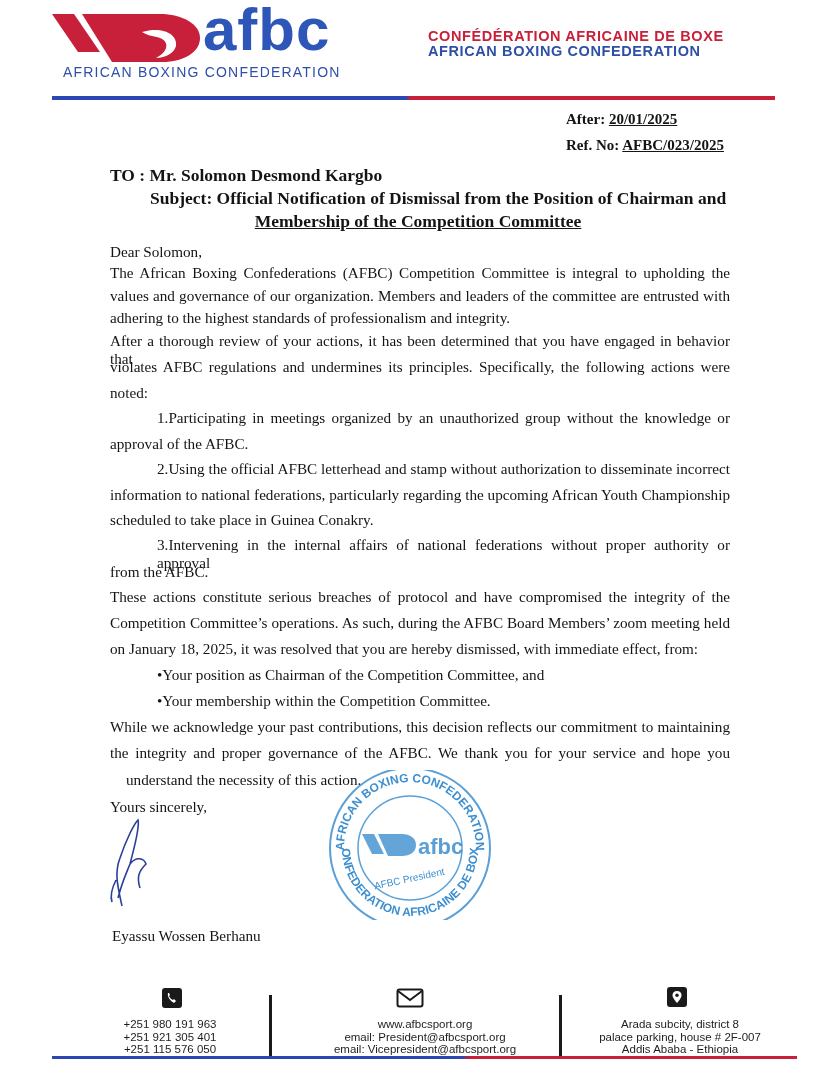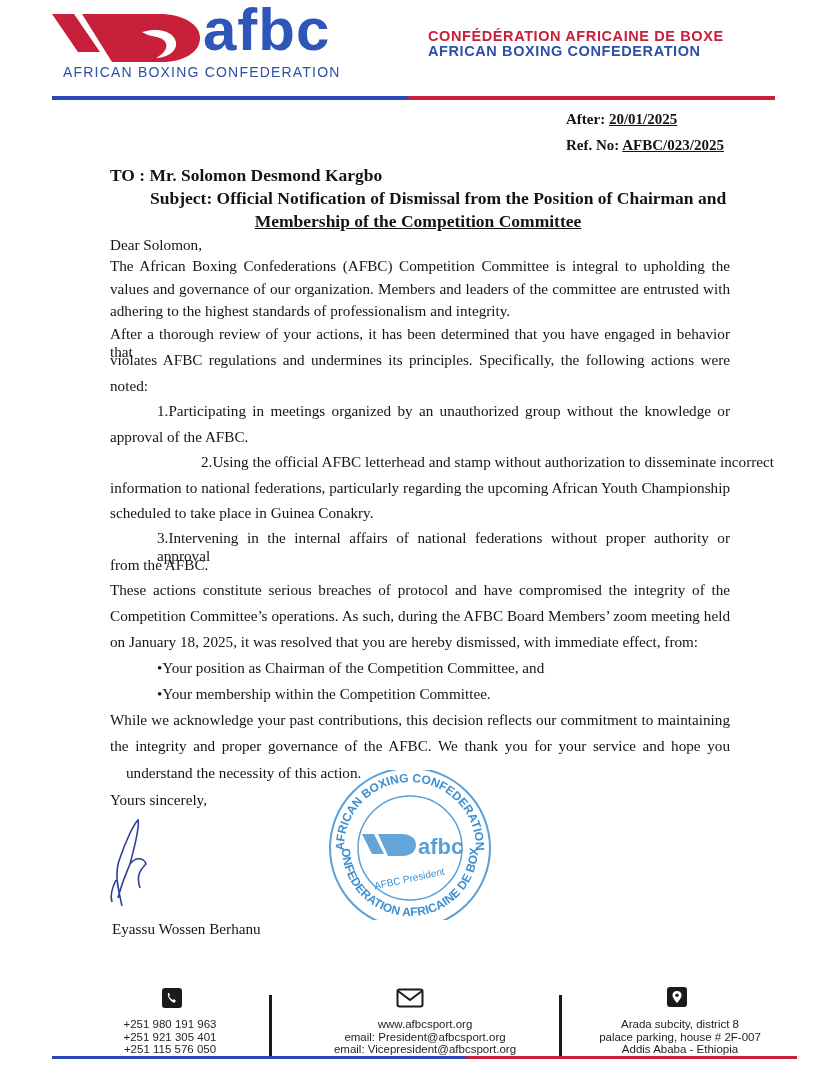--- a/index.html
+++ b/index.html
@@ -58,35 +58,35 @@
 </div>
 <div class="abs meta" style="top:137px;">
   <span>Ref. No:</span>
   <u>AFBC/023/2025</u>
 </div>
 
 <div class="abs to-line">TO : Mr. Solomon Desmond Kargbo</div>
 <div class="abs subj">Subject: Official Notification of Dismissal from the Position of Chairman and</div>
 <div class="abs subj2"><span>Membership of the Competition Committee</span></div>
 
-<div class="abs body-text" style="top:0;left:0;width:836px;height:1000px;">
+<div class="abs body-text" style="top:7px;left:0;width:836px;height:1000px;">
   <div class="line" style="left:110px;top:236px;">Dear Solomon,</div>
 
   <div class="line just" style="left:110px;top:257px;">The African Boxing Confederations (AFBC) Competition Committee is integral to upholding the</div>
   <div class="line just" style="left:110px;top:280px;">values and governance of our organization. Members and leaders of the committee are entrusted with</div>
   <div class="line" style="left:110px;top:302px;">adhering to the highest standards of professionalism and integrity.</div>
 
   <div class="line just" style="left:110px;top:325px;">After a thorough review of your actions, it has been determined that you have engaged in behavior that</div>
   <div class="line just" style="left:110px;top:351px;">violates AFBC regulations and undermines its principles. Specifically, the following actions were</div>
   <div class="line" style="left:110px;top:377px;">noted:</div>
 
   <div class="line" style="left:157px;top:402px;width:573px;text-align:justify;text-align-last:justify;white-space:normal;">1.Participating in meetings organized by an unauthorized group without the knowledge or</div>
   <div class="line" style="left:110px;top:428px;">approval of the AFBC.</div>
 
-  <div class="line" style="left:157px;top:453px;width:573px;text-align:justify;text-align-last:justify;white-space:normal;margin-left:44px;">2.Using the official AFBC letterhead and stamp without authorization to disseminate incorrect</div>
+  <div class="line" style="left:157px;top:453px;width:573px;text-align:justify;text-align-last:justify;white-space:normal;">2.Using the official AFBC letterhead and stamp without authorization to disseminate incorrect</div>
   <div class="line just" style="left:110px;top:479px;">information to national federations, particularly regarding the upcoming African Youth Championship</div>
   <div class="line" style="left:110px;top:504px;">scheduled to take place in Guinea Conakry.</div>
 
   <div class="line" style="left:157px;top:529px;width:573px;text-align:justify;text-align-last:justify;white-space:normal;">3.Intervening in the internal affairs of national federations without proper authority or approval</div>
   <div class="line" style="left:110px;top:556px;">from the AFBC.</div>
 
   <div class="line just" style="left:110px;top:581px;">These actions constitute serious breaches of protocol and have compromised the integrity of the</div>
   <div class="line just" style="left:110px;top:607px;">Competition Committee’s operations. As such, during the AFBC Board Members’ zoom meeting held</div>
   <div class="line" style="left:110px;top:633px;">on January 18, 2025, it was resolved that you are hereby dismissed, with immediate effect, from:</div>
 

